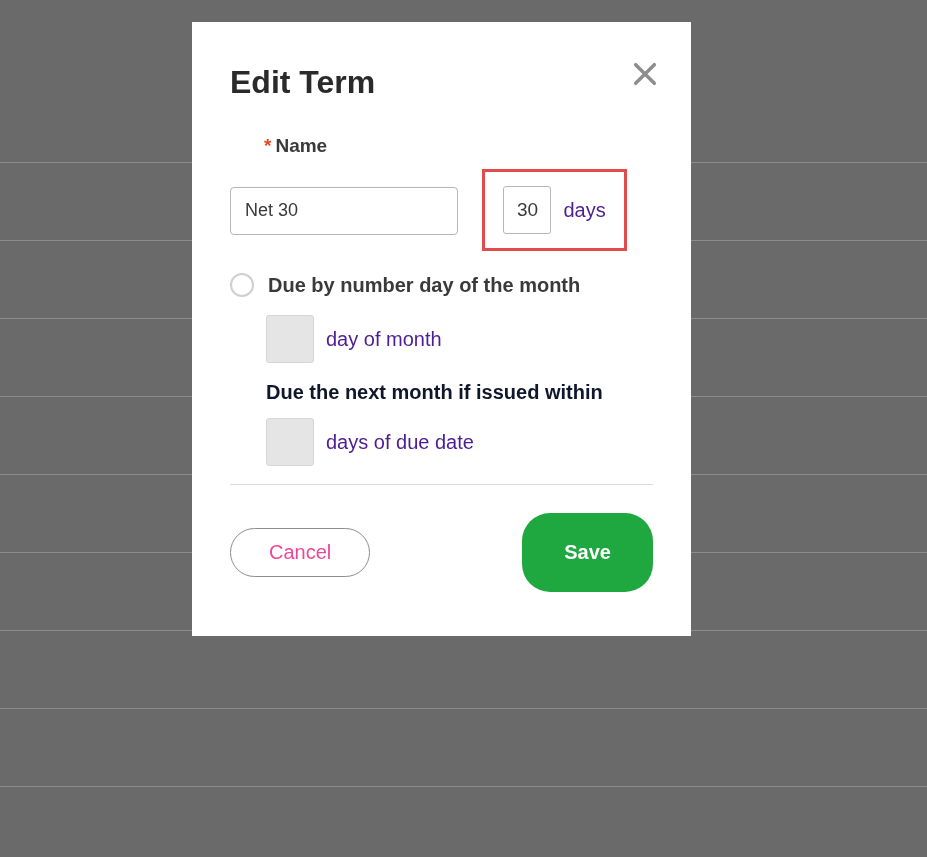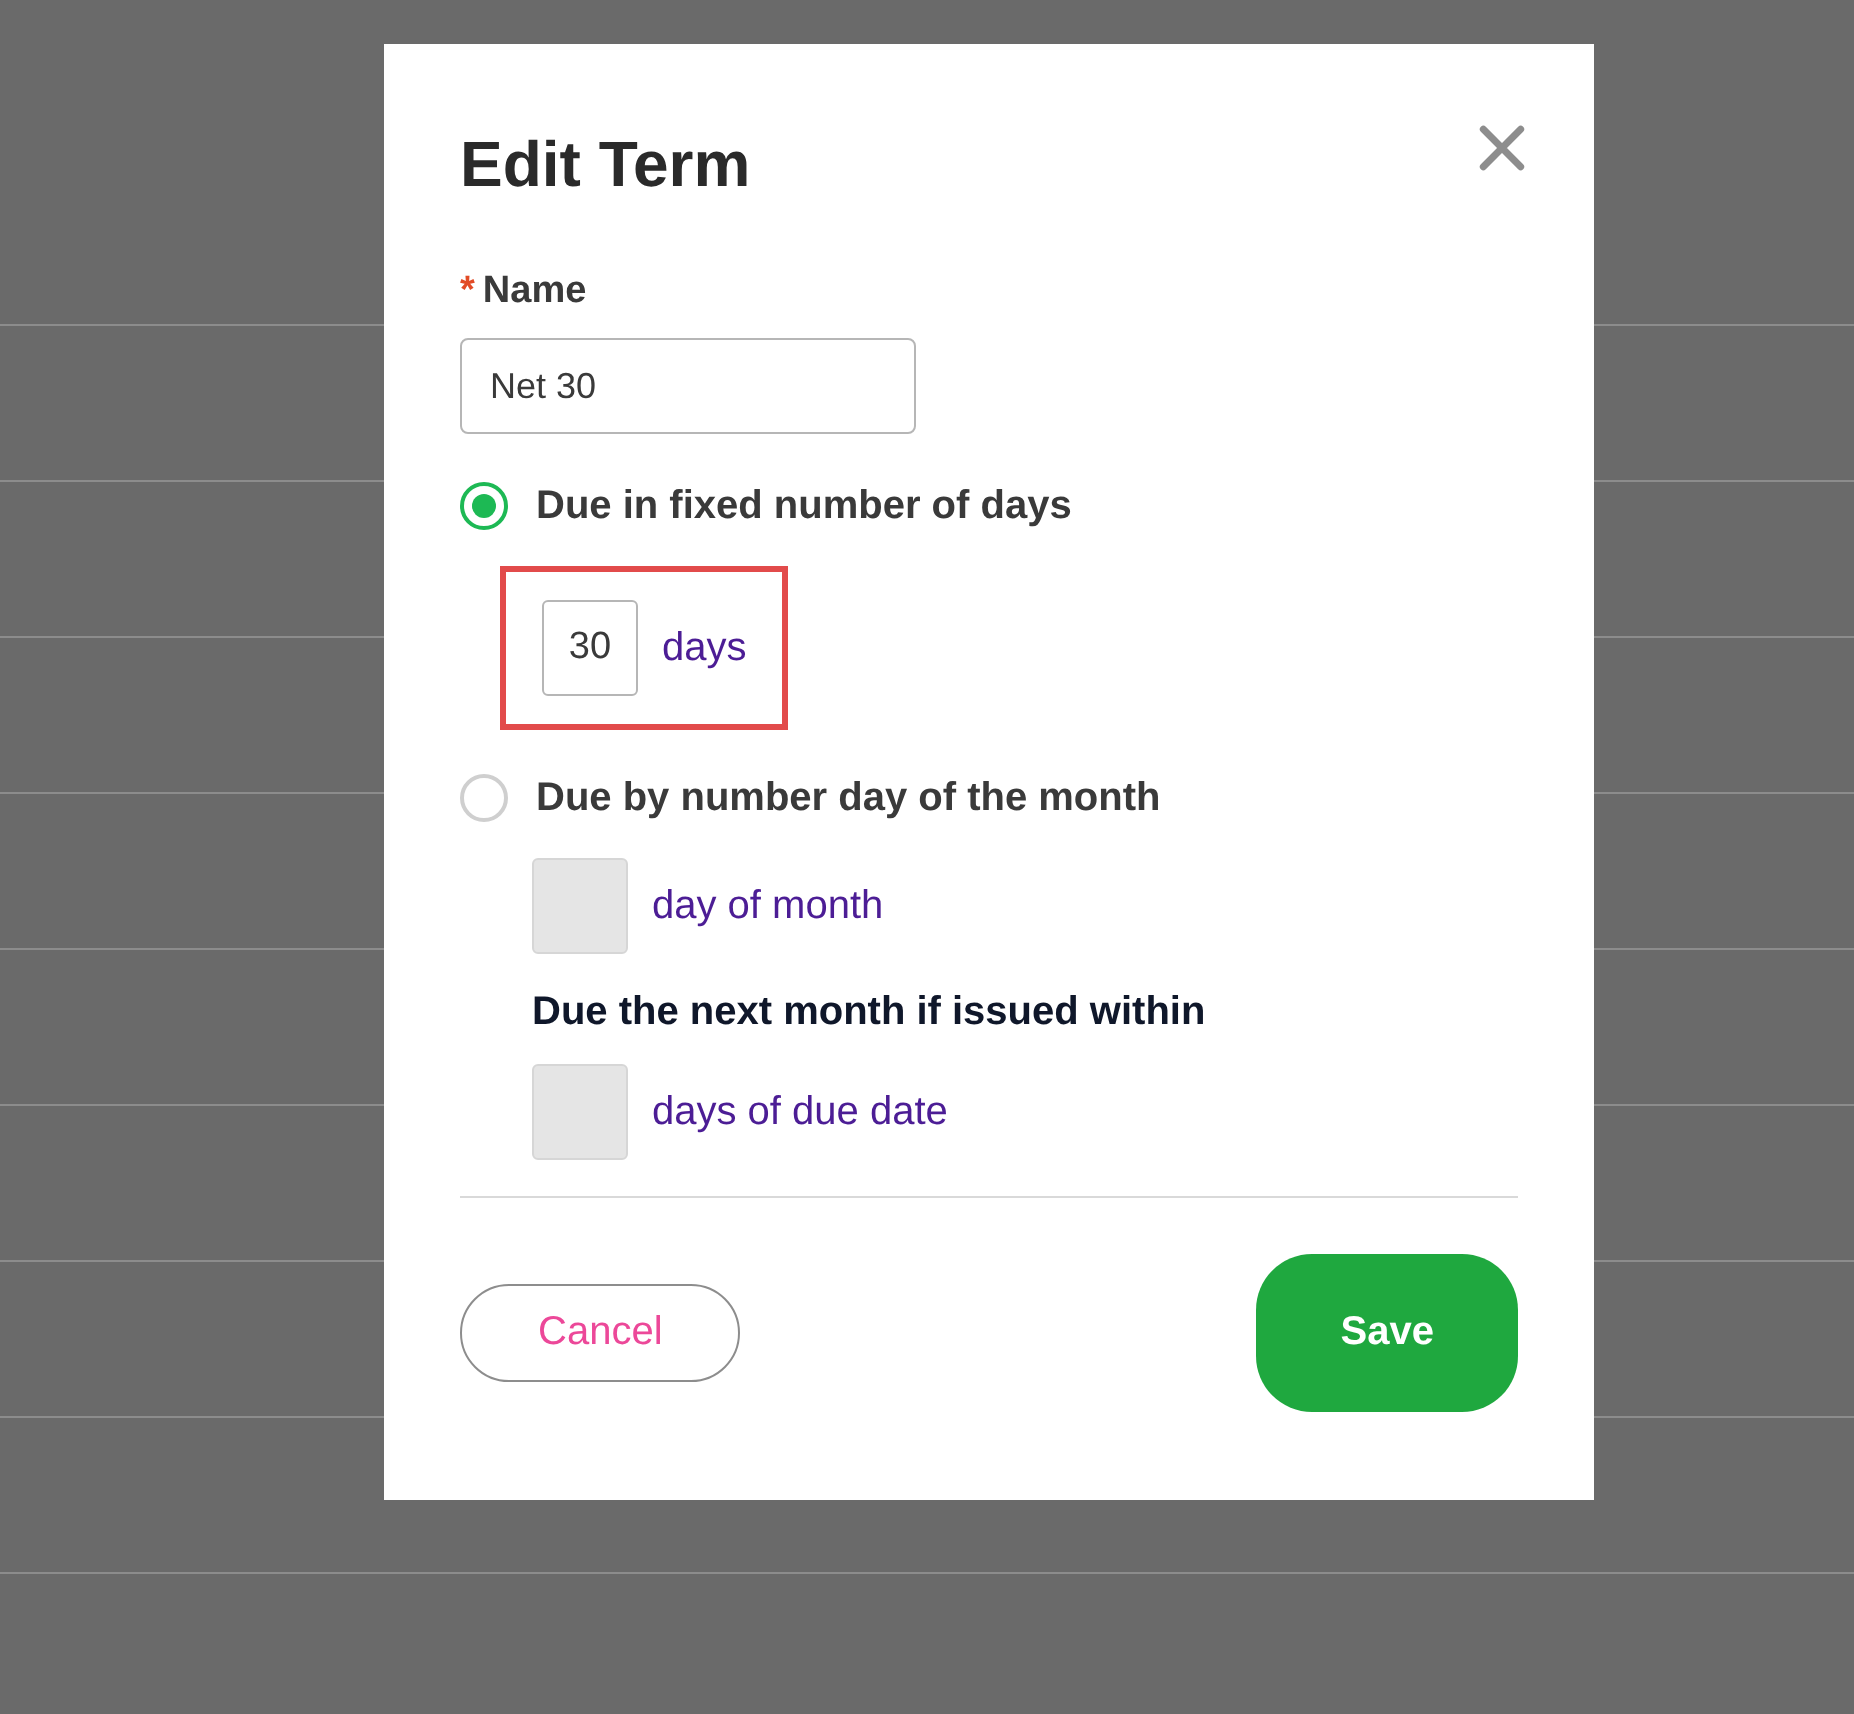--- a/index.html
+++ b/index.html
@@ -12,21 +12,21 @@
       position: relative;
     }
     .bg-rows { position: absolute; inset: 0; }
     .bg-row { height: 78px; border-bottom: 1px solid #8c8c8c; }
     .bg-header { height: 85px; background: #6a6a6a; }
 
     .modal {
       position: absolute;
       top: 22px;
       left: 192px;
-      width: 605px;
+      width: 499px;
       background: #fff;
       padding: 42px 38px 44px 38px;
     }
     .close-icon {
       position: absolute;
       top: 38px;
       right: 32px;
       width: 28px;
       height: 28px;
       cursor: pointer;
@@ -37,20 +37,21 @@
       font-size: 32px;
       font-weight: 700;
       color: #2a2a2a;
       margin-bottom: 34px;
     }
     .field-label {
       font-size: 19px;
       font-weight: 600;
       color: #3a3a3a;
       margin-bottom: 12px;
+      margin-left: 34px;
     }
     .req { color: #e24b26; margin-right: 4px; }
     .name-input {
       width: 228px;
       height: 48px;
       border: 1px solid #b6b6b6;
       border-radius: 4px;
       padding: 0 14px;
       font-size: 18px;
       color: #3a3a3a;
@@ -181,24 +182,20 @@
       </svg>
   </div>
 
   <h1 class="modal-title">Edit Term</h1>
 
   <div class="field-label">
     <span class="req">*</span><span>Name</span>
   </div>
   <input type="text" class="name-input" value="Net 30" style="">
 
-  <div class="radio-row">
-    <div class="radio selected"></div>
-    <div class="radio-label">Due in fixed number of days</div>
-  </div>
 
   <div class="highlight-box">
     <input type="text" class="days-input" value="30" style="">
     <span class="days-suffix">days</span>
   </div>
 
   <div class="radio-row" style="margin-top:10px;">
     <div class="radio"></div>
     <div class="radio-label">Due by number day of the month</div>
   </div>

